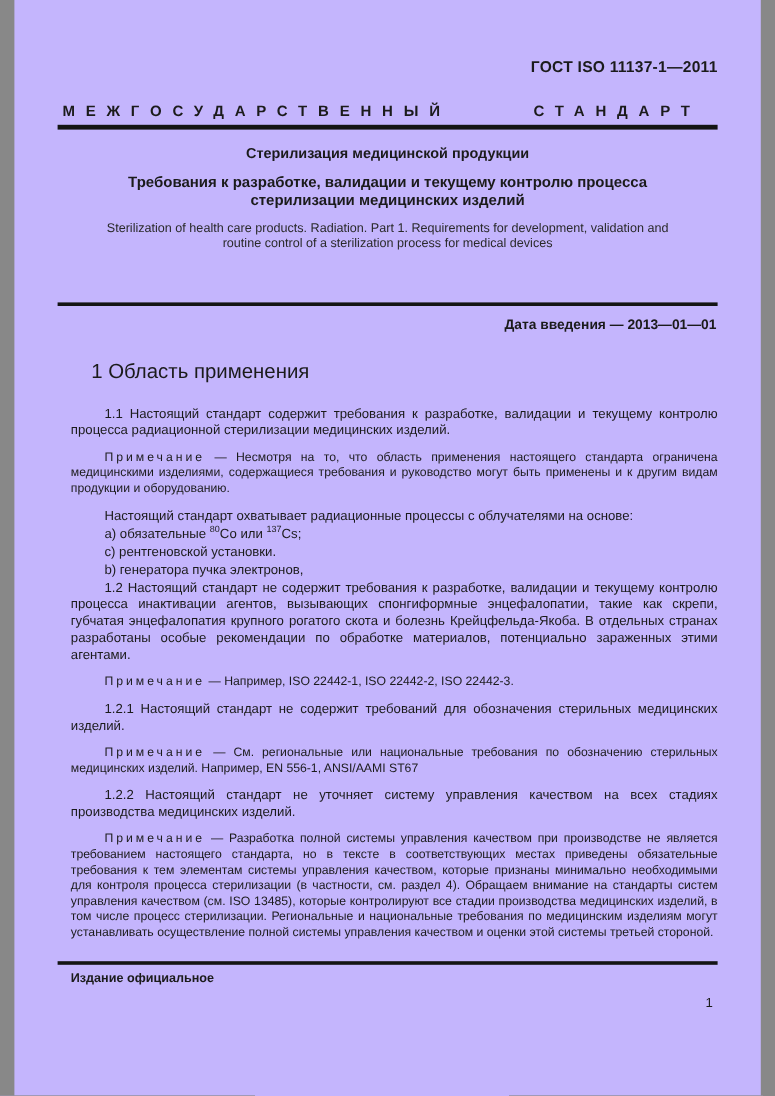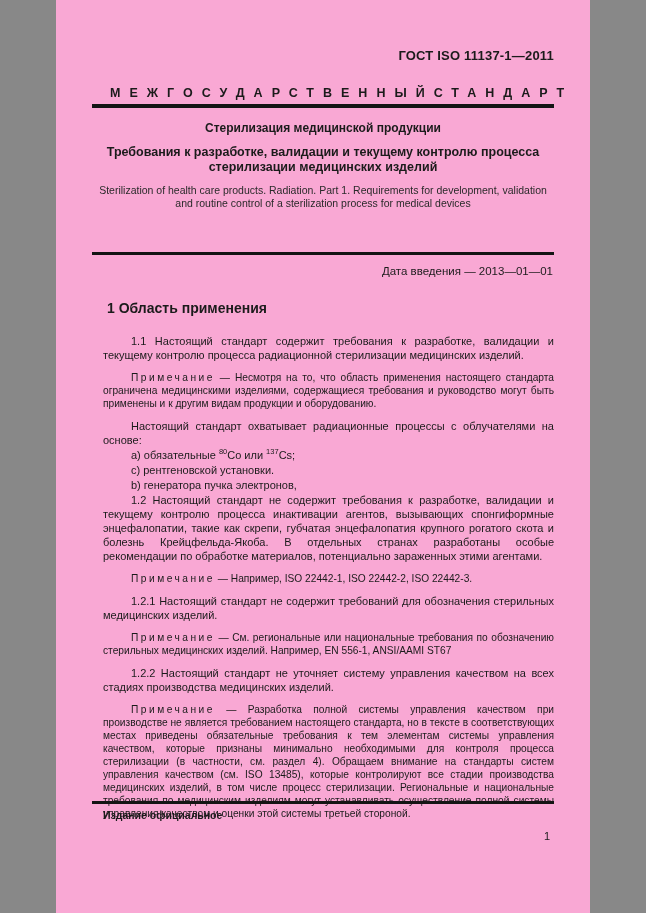--- a/index.html
+++ b/index.html
@@ -1,38 +1,38 @@
 <!DOCTYPE html>
 <html lang="ru"><head>
 <meta charset="utf-8">
 <style>
   html, body { margin: 0; padding: 0; background: #888; }
   .page {
     position: relative;
-    width: 534px;
+    width: 622px;
     height: 913px;
     margin: 0 auto;
-    background: #f9a8d4;
+    background: #c4b5fd;
     color: #1b1b1b;
     font-family: "Liberation Sans", sans-serif;
     box-sizing: border-box;
     overflow: hidden;
   }
   .doc-number {
     position: absolute;
     top: 48px;
     right: 36px;
     font-size: 13px;
     font-weight: bold;
     letter-spacing: 0.2px;
   }
   .std-type {
     position: absolute;
     top: 86px;
-    left: 54px;
+    left: 40px;
     right: 50px;
     display: flex;
     justify-content: space-between;
     font-size: 12.5px;
     font-weight: bold;
   }
   .std-type span { letter-spacing: 9px; white-space: nowrap; }
   .rule { position: absolute; left: 36px; right: 36px; background: #141414; }
   .rule-header { top: 104px; height: 4px; }
   .rule-date   { top: 252px; height: 3px; }
@@ -45,33 +45,33 @@
   .t-subtitle  { font-size: 12.5px; font-weight: bold; margin-top: 10px; line-height: 15px;
                  max-width: 450px; margin-left: auto; margin-right: auto; }
   .t-english   { font-size: 10.5px; margin-top: 9px; line-height: 13px; color: #2a2a2a;
                  max-width: 478px; margin-left: auto; margin-right: auto; }
 
   .intro-date {
     position: absolute;
     top: 265px;
     right: 37px;
     font-size: 11.5px;
-    font-weight: normal;
+    font-weight: bold;
     text-align: center;
   }
   .content {
     position: absolute;
     top: 300px;
     left: 47px;
     right: 36px;
   }
   .sec-heading {
-    font-size: 14px;
-    font-weight: bold;
-    margin: 0 0 18px 4px;
+    font-size: 17px;
+    font-weight: normal;
+    margin: 0 0 18px 17px;
   }
   .content p {
     margin: 0 0 7px 0;
     font-size: 11px;
     line-height: 14px;
     text-align: justify;
     text-indent: 28px;
   }
   .content p.list-item { margin-bottom: 1px; text-align: left; }
   .content p.no-gap { margin-bottom: 1px; }

